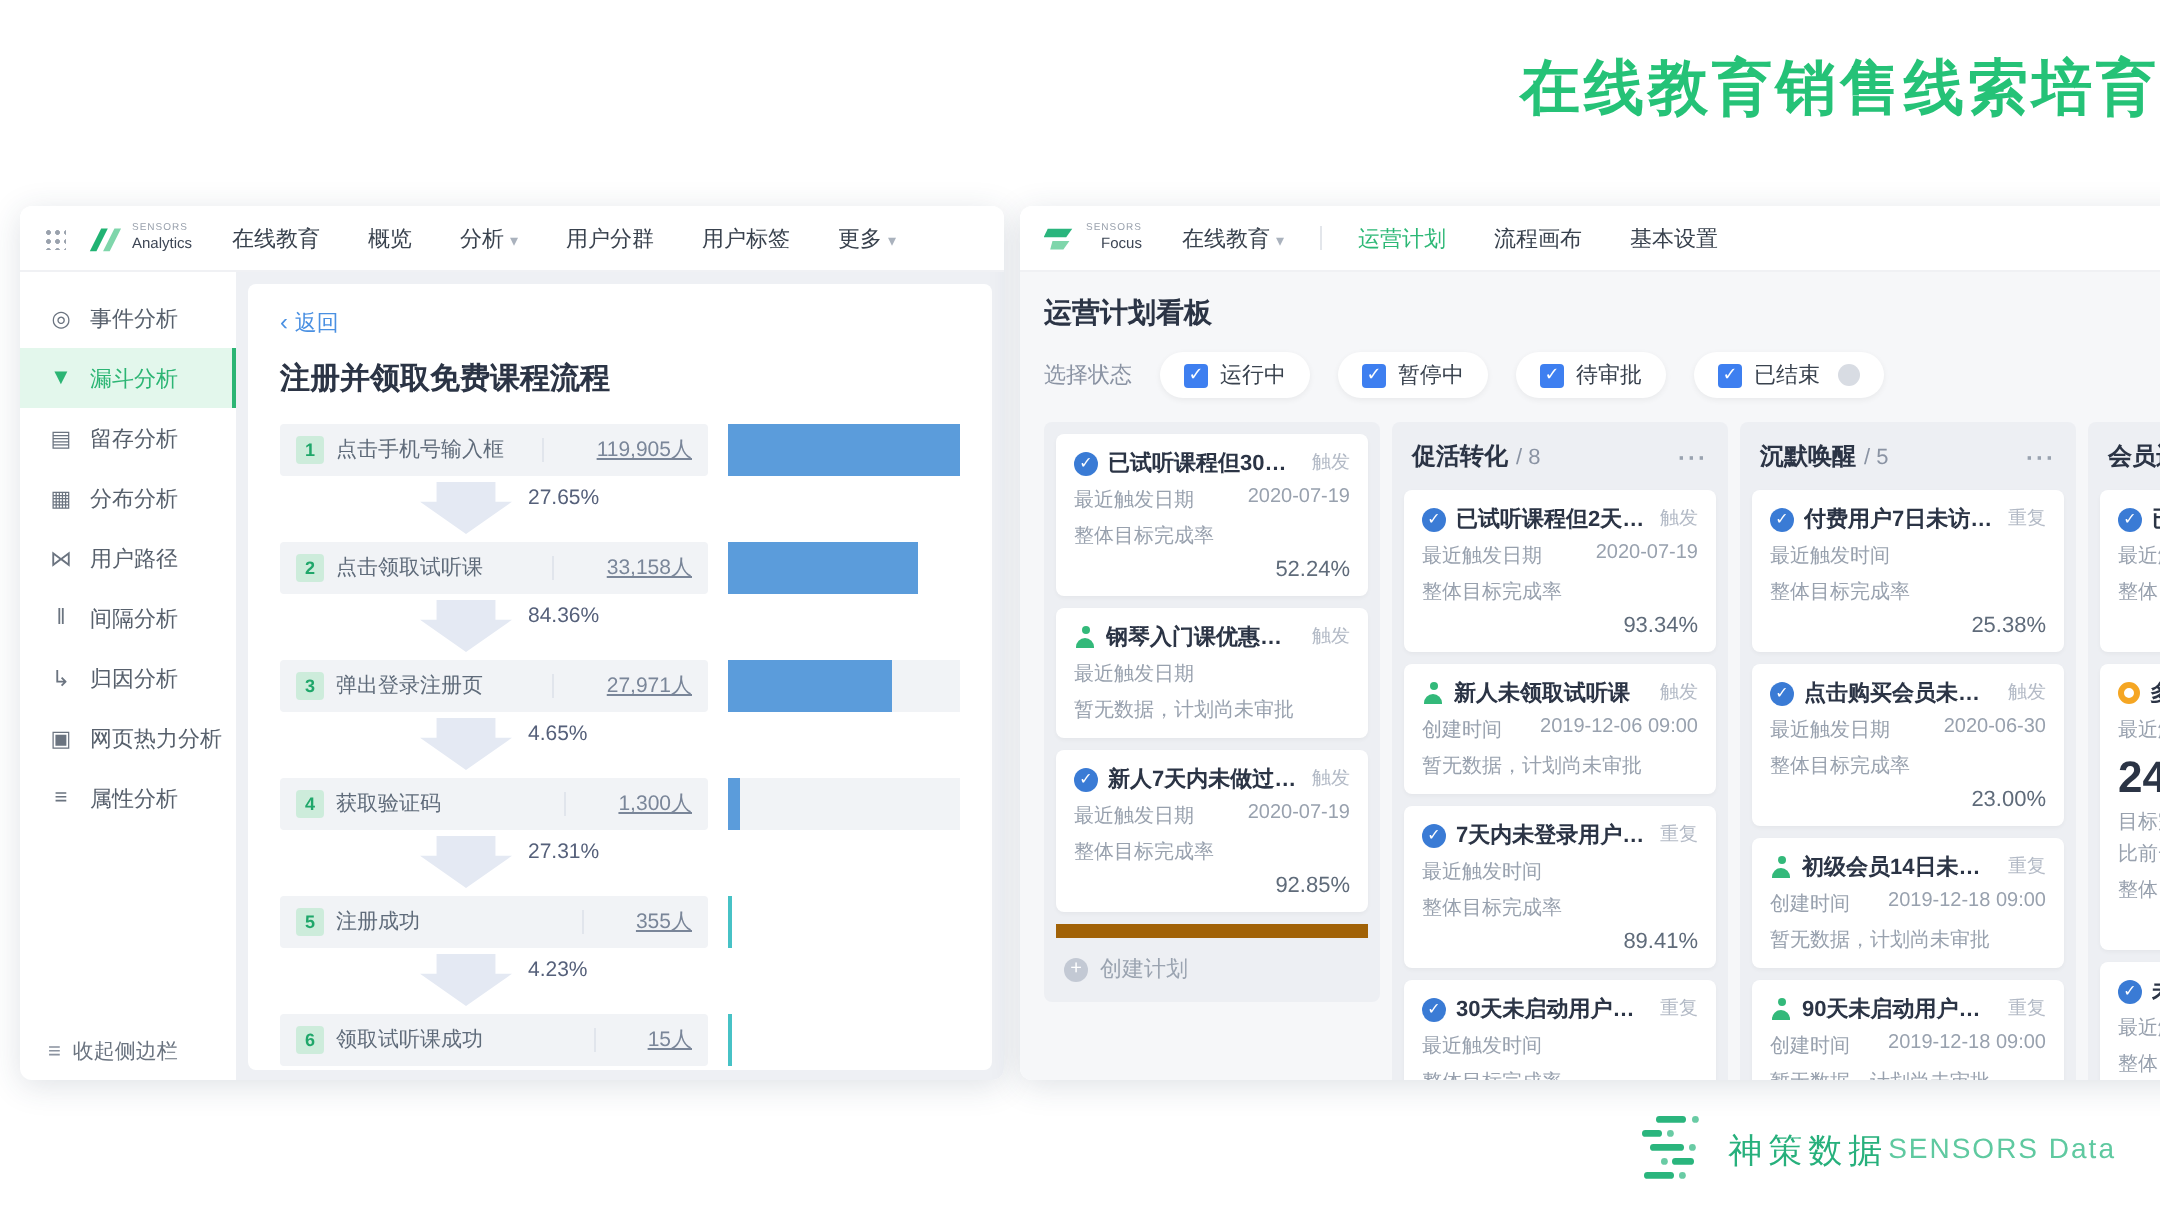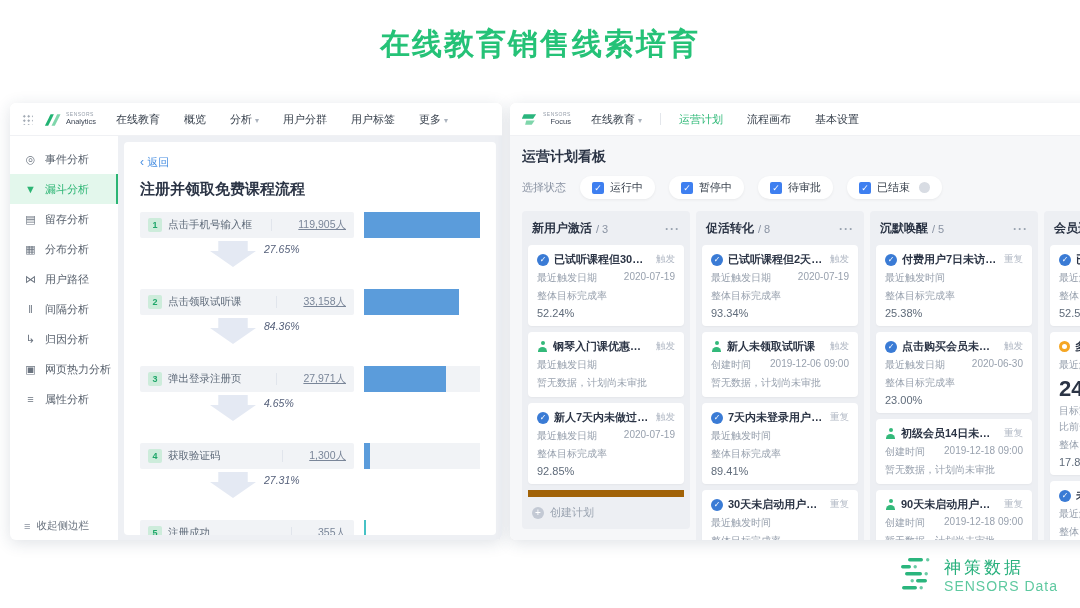--- a/index.html
+++ b/index.html
@@ -3,21 +3,21 @@
 <meta charset="utf-8">
 <style>
   html,body{margin:0;padding:0;}
   body{
     width:1080px;height:608px;overflow:hidden;background:#ffffff;position:relative;
     font-family:"Liberation Sans","DejaVu Sans",sans-serif;
     -webkit-font-smoothing:antialiased;
   }
   
   .slide-title{
-    position:absolute;top:24px;left:0;width:100%;text-align:center;
+    position:absolute;top:24px;left:0;width:100%;text-align:right;
     font-size:30px;font-weight:bold;color:#25c277;letter-spacing:2px;
   }
   
   .window{
     position:absolute;background:#fff;border-radius:6px;overflow:hidden;
     box-shadow:0 3px 16px rgba(40,60,90,.15);
   }
   #win-analytics{left:10px;top:103px;width:492px;height:437px;}
   #win-focus{left:510px;top:103px;width:600px;height:437px;}
   
@@ -51,21 +51,21 @@
   .fpill{width:214px;min-width:214px;background:#f1f3f6;border-radius:2px;display:flex;align-items:center;height:26px;padding:0 8px;gap:6px;box-sizing:border-box;}
   .fbadge{width:14px;height:14px;min-width:14px;background:#cdecdb;color:#1fa76a;font-size:9px;display:flex;align-items:center;justify-content:center;border-radius:2px;font-weight:bold;}
   .flabel{font-size:10.5px;color:#5f6b7a;flex:1;white-space:nowrap;overflow:hidden;}
   .fdivider{width:1px;height:12px;background:#e1e5ec;}
   .fcount{font-size:10.5px;color:#7a8699;text-decoration:underline;white-space:nowrap;margin-left:20px;}
   .fbararea{flex:1;height:26px;position:relative;}
   .fbararea.tracked{background:#f1f3f6;}
   .fbar{height:100%;width:0;}
   .c-blue{background:#5b9cdb;}
   .c-teal{background:#47c2c6;}
-  .farrowrow{height:51px;position:relative;font-style:italic;}
+  .farrowrow{height:33px;position:relative;}
   .farrow{position:absolute;left:70px;top:3px;width:46px;height:26px;background:#e4e9f3;
     clip-path:polygon(18% 0,82% 0,82% 38%,100% 38%,50% 100%,0 38%,18% 38%);}
   .fpct{position:absolute;left:124px;top:5px;font-size:10.5px;color:#55607a;}
   
   .board{height:405px;background:#f6f7f9;padding:10px 12px;box-sizing:border-box;overflow:hidden;}
   .board-title{font-size:14px;font-weight:bold;color:#2b3445;margin:2px 0 10px;}
   .filter-row{display:flex;align-items:center;gap:14px;margin-bottom:12px;}
   .filter-label{font-size:11px;color:#8a93a3;text-align:center;}
   .fpillbox{background:#fff;border-radius:13px;padding:4px 12px;display:flex;align-items:center;gap:6px;font-size:11px;color:#39424e;box-shadow:0 1px 3px rgba(0,0,0,.06);}
   .cb{width:12px;height:12px;min-width:12px;background:#3e7ff0;border-radius:2px;color:#fff;font-size:9px;display:flex;align-items:center;justify-content:center;}
@@ -81,30 +81,30 @@
   .ktrow{display:flex;align-items:center;gap:5px;margin-bottom:4px;}
   .kicon-check{width:12px;height:12px;min-width:12px;border-radius:50%;background:#3a7bd5;color:#fff;font-size:8px;display:flex;align-items:center;justify-content:center;}
   .kicon-check::before{content:"✓";}
   .kicon-user{position:relative;width:11px;height:11px;min-width:11px;}
   .kicon-user::before{content:"";position:absolute;top:0;left:3.5px;width:4px;height:4px;border-radius:50%;background:#33b97a;}
   .kicon-user::after{content:"";position:absolute;bottom:0;left:1px;width:9px;height:5px;border-radius:5px 5px 0 0;background:#33b97a;}
   .kicon-target{width:11px;height:11px;min-width:11px;border-radius:50%;border:3px solid #f5a623;box-sizing:border-box;}
   .kcard-title{font-size:11px;font-weight:bold;color:#2b3445;white-space:nowrap;overflow:hidden;text-overflow:ellipsis;flex:1;}
   .ktag{font-size:9.5px;color:#b3bac6;white-space:nowrap;}
   .krow{display:flex;justify-content:space-between;font-size:10px;color:#98a1ae;margin:4px 0;}
-  .kmetric{font-size:11px;color:#5f6b7a;margin-top:4px;}
+  .kmetric{font-size:11px;color:#5f6b7a;margin-top:4px;text-align:right;}
   .knote{font-size:10px;color:#98a1ae;margin-top:4px;}
   .kbig{font-size:22px;font-weight:bold;color:#2b3445;margin:3px 0 2px;white-space:nowrap;}
   .ksub{font-size:10px;color:#98a1ae;margin:2px 0;white-space:nowrap;}
   .kcreate{display:flex;align-items:center;gap:6px;font-size:11px;color:#9aa3b0;padding:8px 4px 3px;border-top:7px solid #a16207;margin-top:2px;}
   .plus-circle{width:12px;height:12px;min-width:12px;border-radius:50%;background:#c3c9d4;color:#fff;font-size:10px;line-height:11px;text-align:center;}
   .plus-circle::before{content:"+";}
   
   .footer-brand{position:absolute;right:22px;bottom:12px;display:flex;align-items:center;gap:10px;}
-  .fb-text{display:flex;flex-direction:column;line-height:1.15;}
+  .fb-text{display:flex;flex-direction:row;line-height:1.15;}
   .fb-cn{font-size:17px;color:#27b07c;letter-spacing:3px;}
   .fb-en{font-size:14px;color:#5fc9a0;letter-spacing:1px;}
 </style>
 </head>
 <body>
 
 <div class="slide-title">在线教育销售线索培育</div>
 
 <div class="window" id="win-analytics">
   <div class="appnav">
@@ -312,25 +312,20 @@
       <span class="fpillbox">
         <span class="cb"></span>
         <span>已结束</span>
         <span class="info-dot"></span>
       </span>
     </div>
 
     <div class="kanban">
 
       <div class="kcol">
-        <div class="kcol-head">
-          <span>新用户激活</span>
-          <span class="kcol-count">/ 3</span>
-          <span class="kcol-more"></span>
-        </div>
         <div class="kcard">
           <div class="ktrow">
               <span class="kicon-check"></span>
             <span class="kcard-title">已试听课程但30分钟内...</span>
             <span class="ktag">触发</span>
             </div>
           <div class="krow">
               <span>最近触发日期</span>
               <span>2020-07-19</span>
             </div>

